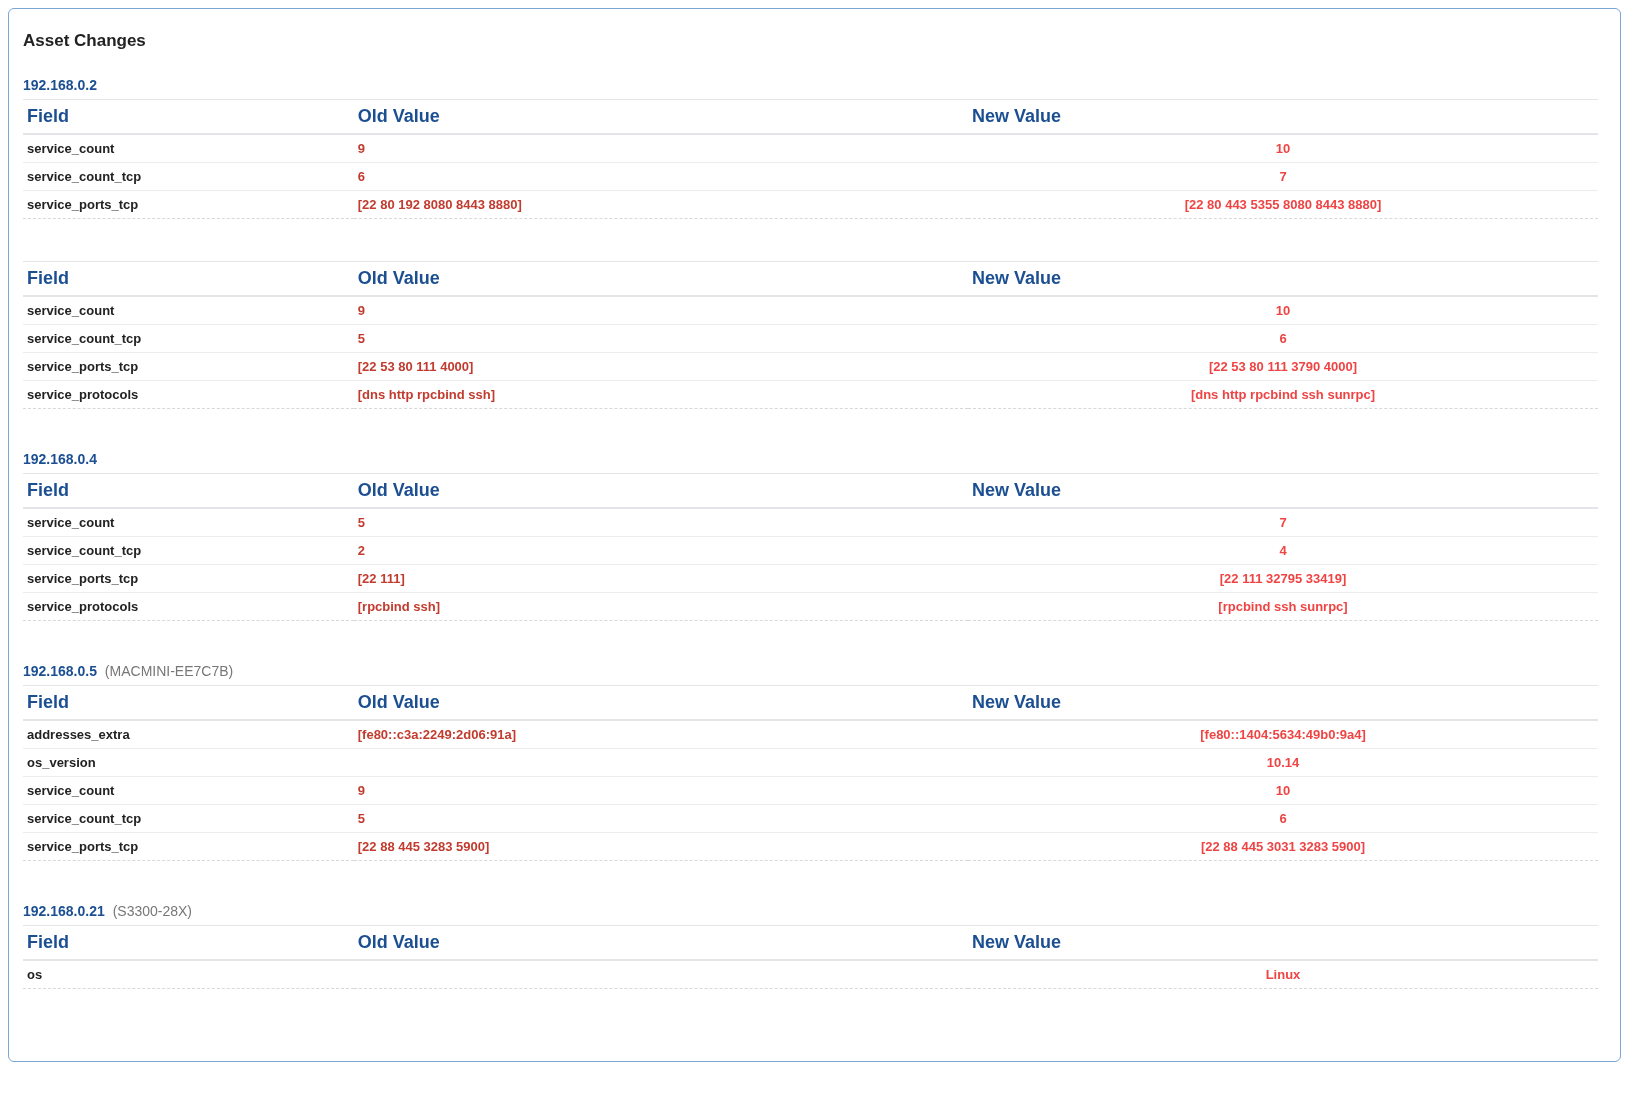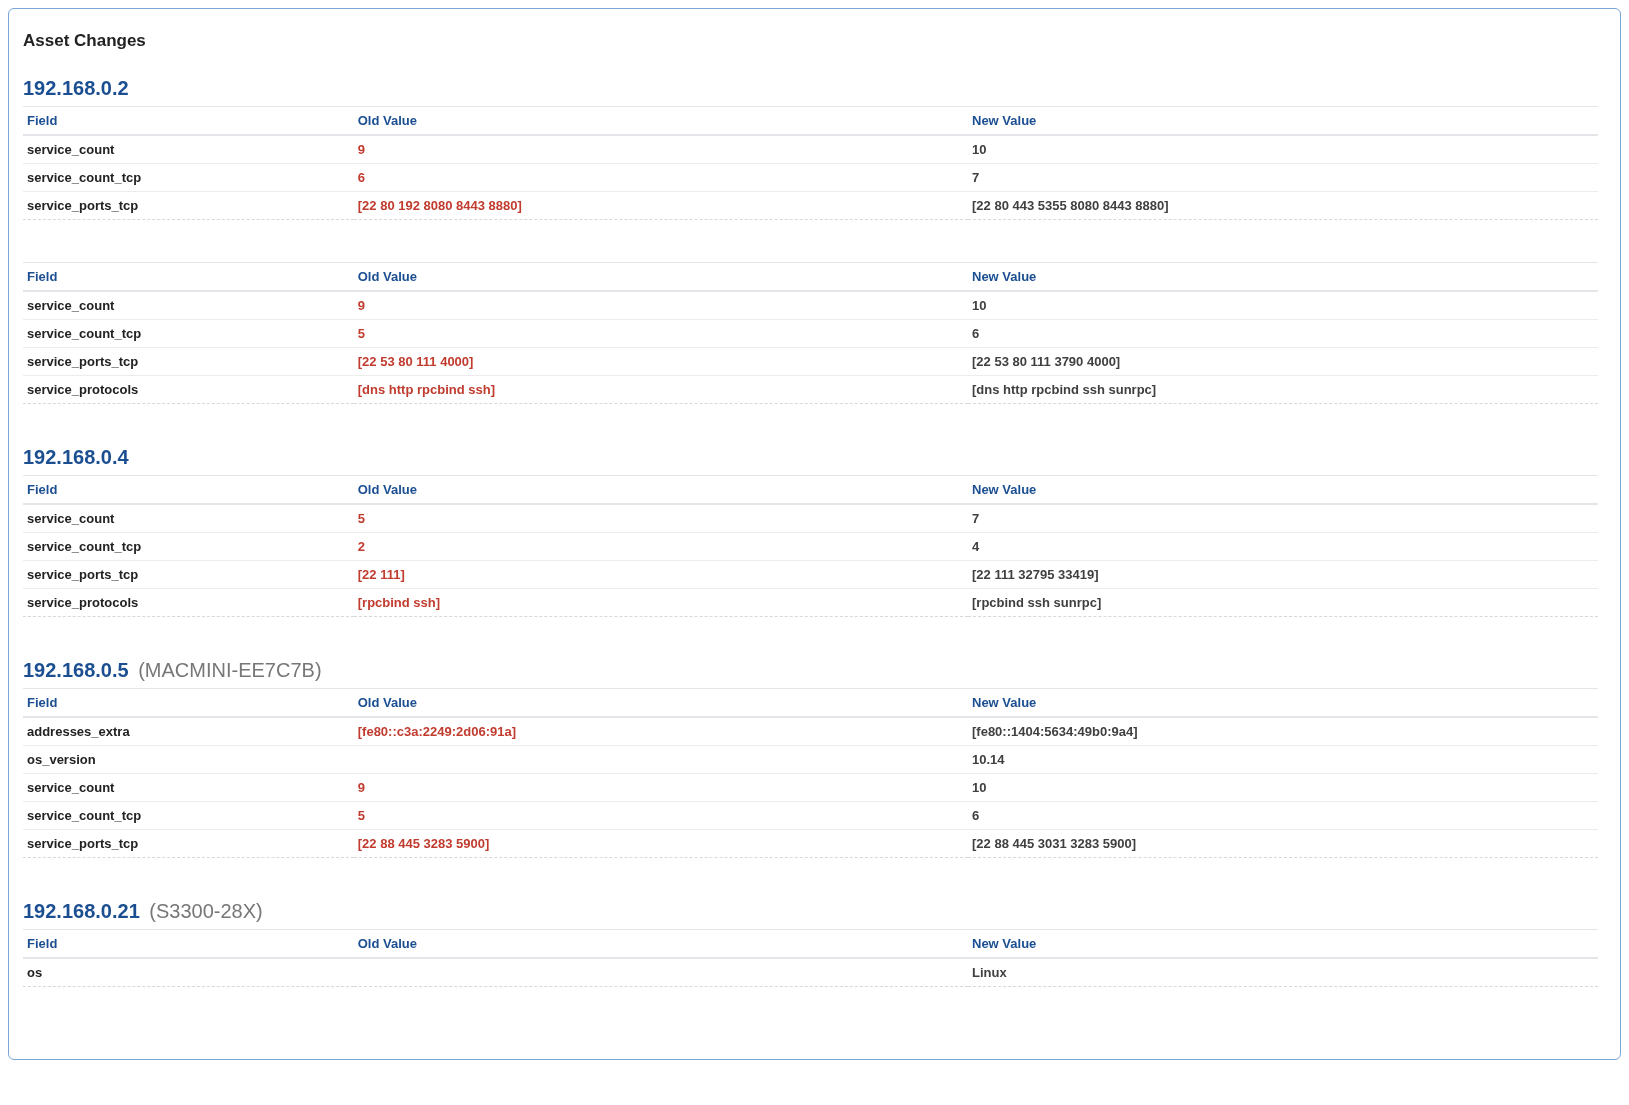--- a/index.html
+++ b/index.html
@@ -18,61 +18,61 @@
     padding: 18px 22px 30px 14px;
   }
   .panel-title {
     font-size: 17px;
     font-weight: 600;
     color: #222;
     margin: 4px 0 26px 0;
   }
   .asset-block { margin-bottom: 42px; }
   .asset-heading {
-    font-size: 20px;
+    font-size: 14px;
     font-weight: 700;
     color: #1b4f91;
     margin-bottom: 6px;
   }
   .asset-heading .hostname {
     color: #777;
     font-weight: 400;
     margin-left: 4px;
   }
   table.changes {
     width: 100%;
     border-collapse: collapse;
     table-layout: fixed;
   }
   table.changes col.c-field { width: 21%; }
   table.changes col.c-old   { width: 39%; }
   table.changes col.c-new   { width: 40%; }
   table.changes th {
     text-align: left;
-    font-size: 13px;
+    font-size: 18px;
     font-weight: 700;
     color: #1b4f91;
     padding: 6px 4px;
     border-top: 1px solid #e3e5e8;
     border-bottom: 2px solid #e3e5e8;
   }
   table.changes td {
     padding: 6px 4px;
     border-bottom: 1px solid #ececec;
     font-weight: 700;
     vertical-align: top;
     word-wrap: break-word;
     margin-top: 12px;
   }
   table.changes tbody tr:last-child td {
     border-bottom: 1px dashed #d8d8d8;
   }
   td.field-name { color: #222; }
   td.old-val { color: #c13b2e; }
-  td.new-val { color: #404040; }
+  td.new-val { color: #ef4444; text-align: center; }
 </style>
 </head>
 <body>
 
 <div class="panel">
   <div class="panel-title">Asset Changes</div>
   <div id="assets-container">
       <div class="asset-block">
         <div class="asset-heading"><span>192.168.0.2</span></div>
         <table class="changes">

